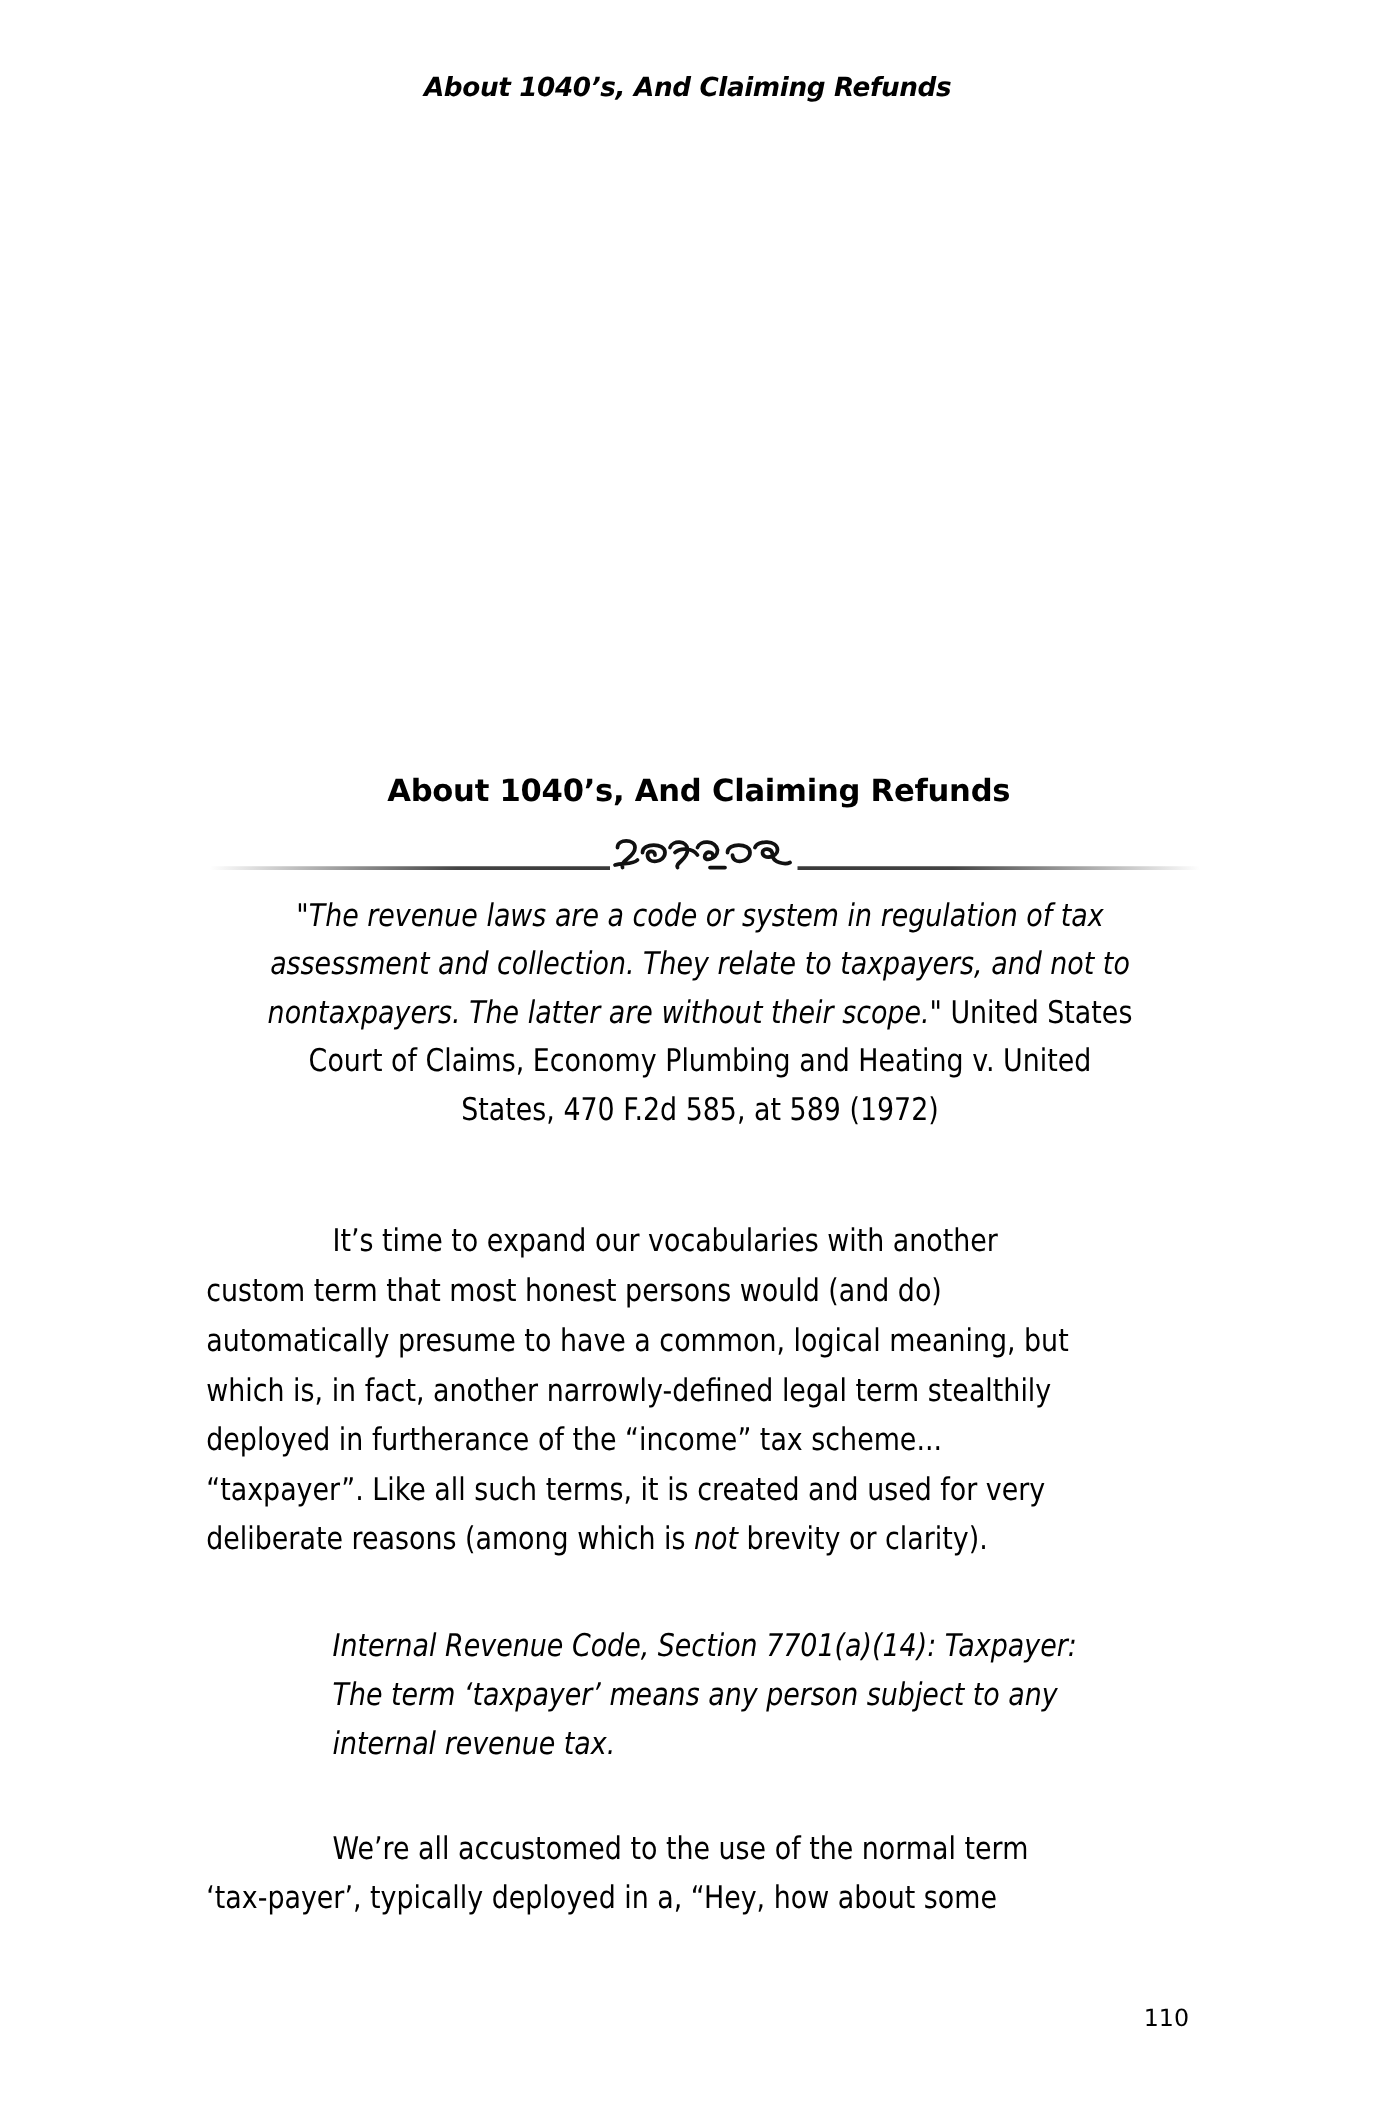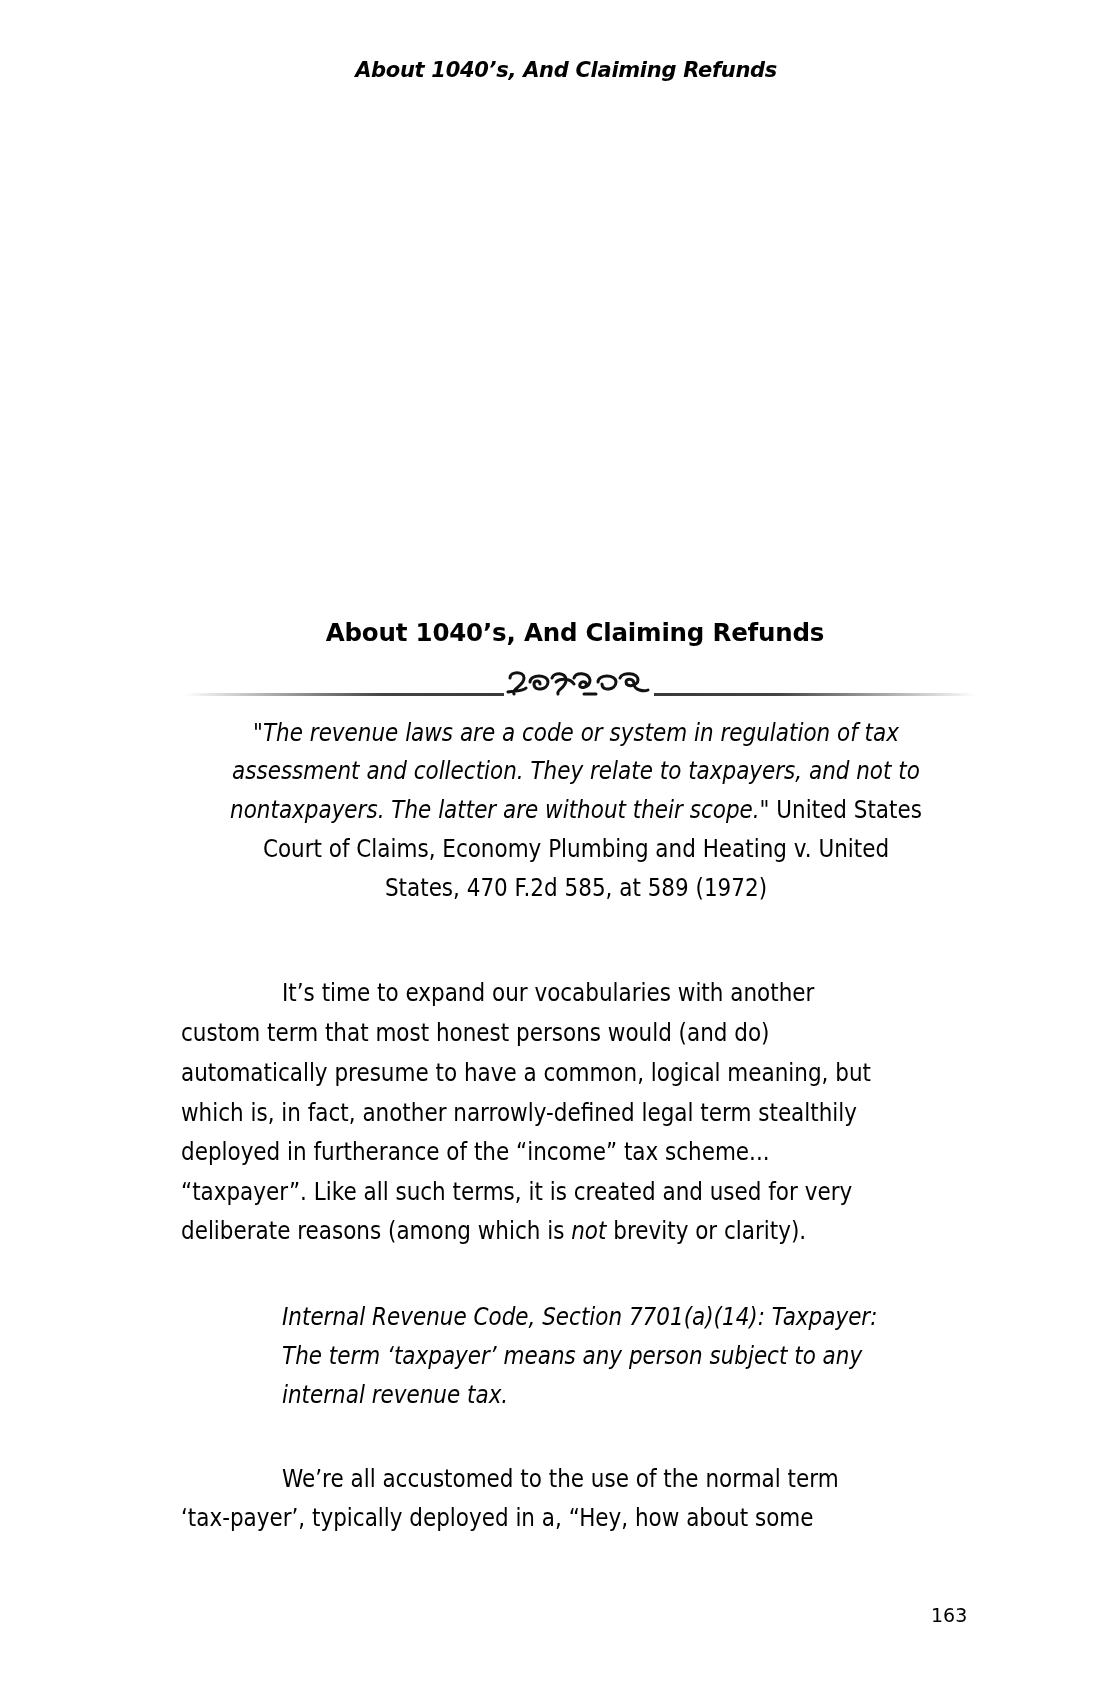--- a/index.html
+++ b/index.html
@@ -1,17 +1,17 @@
 <!DOCTYPE html>
 <html><head>
   <meta charset="utf-8">
   <style>
     html, body { margin: 0; padding: 0; background: #ffffff; }
     body { width: 1100px; height: 1699px; position: relative; overflow: hidden; color: #000; }
-    .page { position: absolute; left: 16px; top: 0; width: 904px; height: 1699px; background: #fff; }
+    .page { position: absolute; left: 0; top: 0; width: 904px; height: 1699px; background: #fff; }
     .running-head {
       position: absolute; top: 58px; right: 143px;
       font-family: "DejaVu Sans", sans-serif; font-weight: bold; font-style: italic;
       font-size: 21px; letter-spacing: -0.3px; white-space: nowrap;
     }
     .chapter-title {
       position: absolute; top: 618px; left: 0; width: 1118px; text-align: center;
       font-family: "DejaVu Sans", sans-serif; font-weight: bold; font-size: 24.5px; white-space: nowrap;
       letter-spacing: -0.2px;
     }
@@ -90,14 +90,14 @@
     <div class="line it" style="top:1302px; left:266px; transform: scaleX(0.86);">Internal Revenue Code, Section 7701(a)(14): Taxpayer:</div>
     <div class="line it" style="top:1341px; left:266px; transform: scaleX(0.86);">The term ‘taxpayer’ means any person subject to any</div>
     <div class="line it" style="top:1380px; left:266px; transform: scaleX(0.86);">internal revenue tax.</div>
   </div>
 
   <div>
     <div class="line" style="top:1464px; left:266px; transform: scaleX(0.86);">We’re all accustomed to the use of the normal term</div>
     <div class="line" style="top:1503px; left:165px; transform: scaleX(0.86);">‘tax-payer’, typically deployed in a, “Hey, how about some</div>
   </div>
 
-  <div class="page-number">163</div>
+  <div class="page-number">110</div>
 </div>
 
 </body></html>

